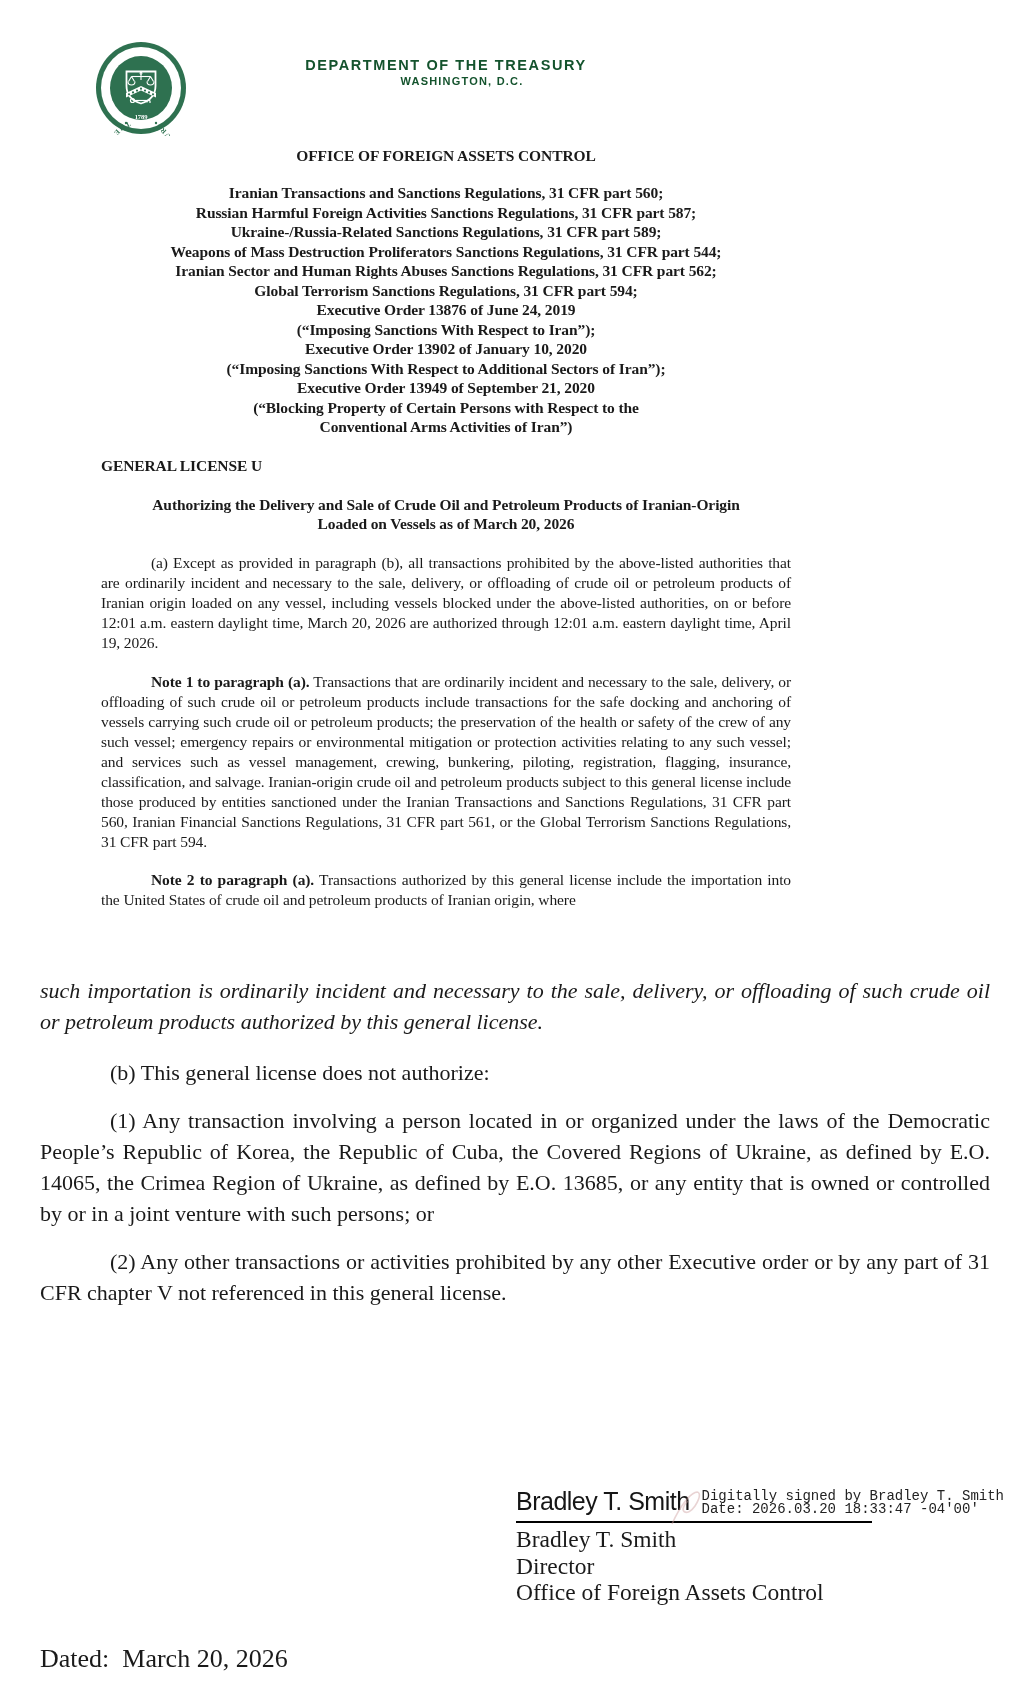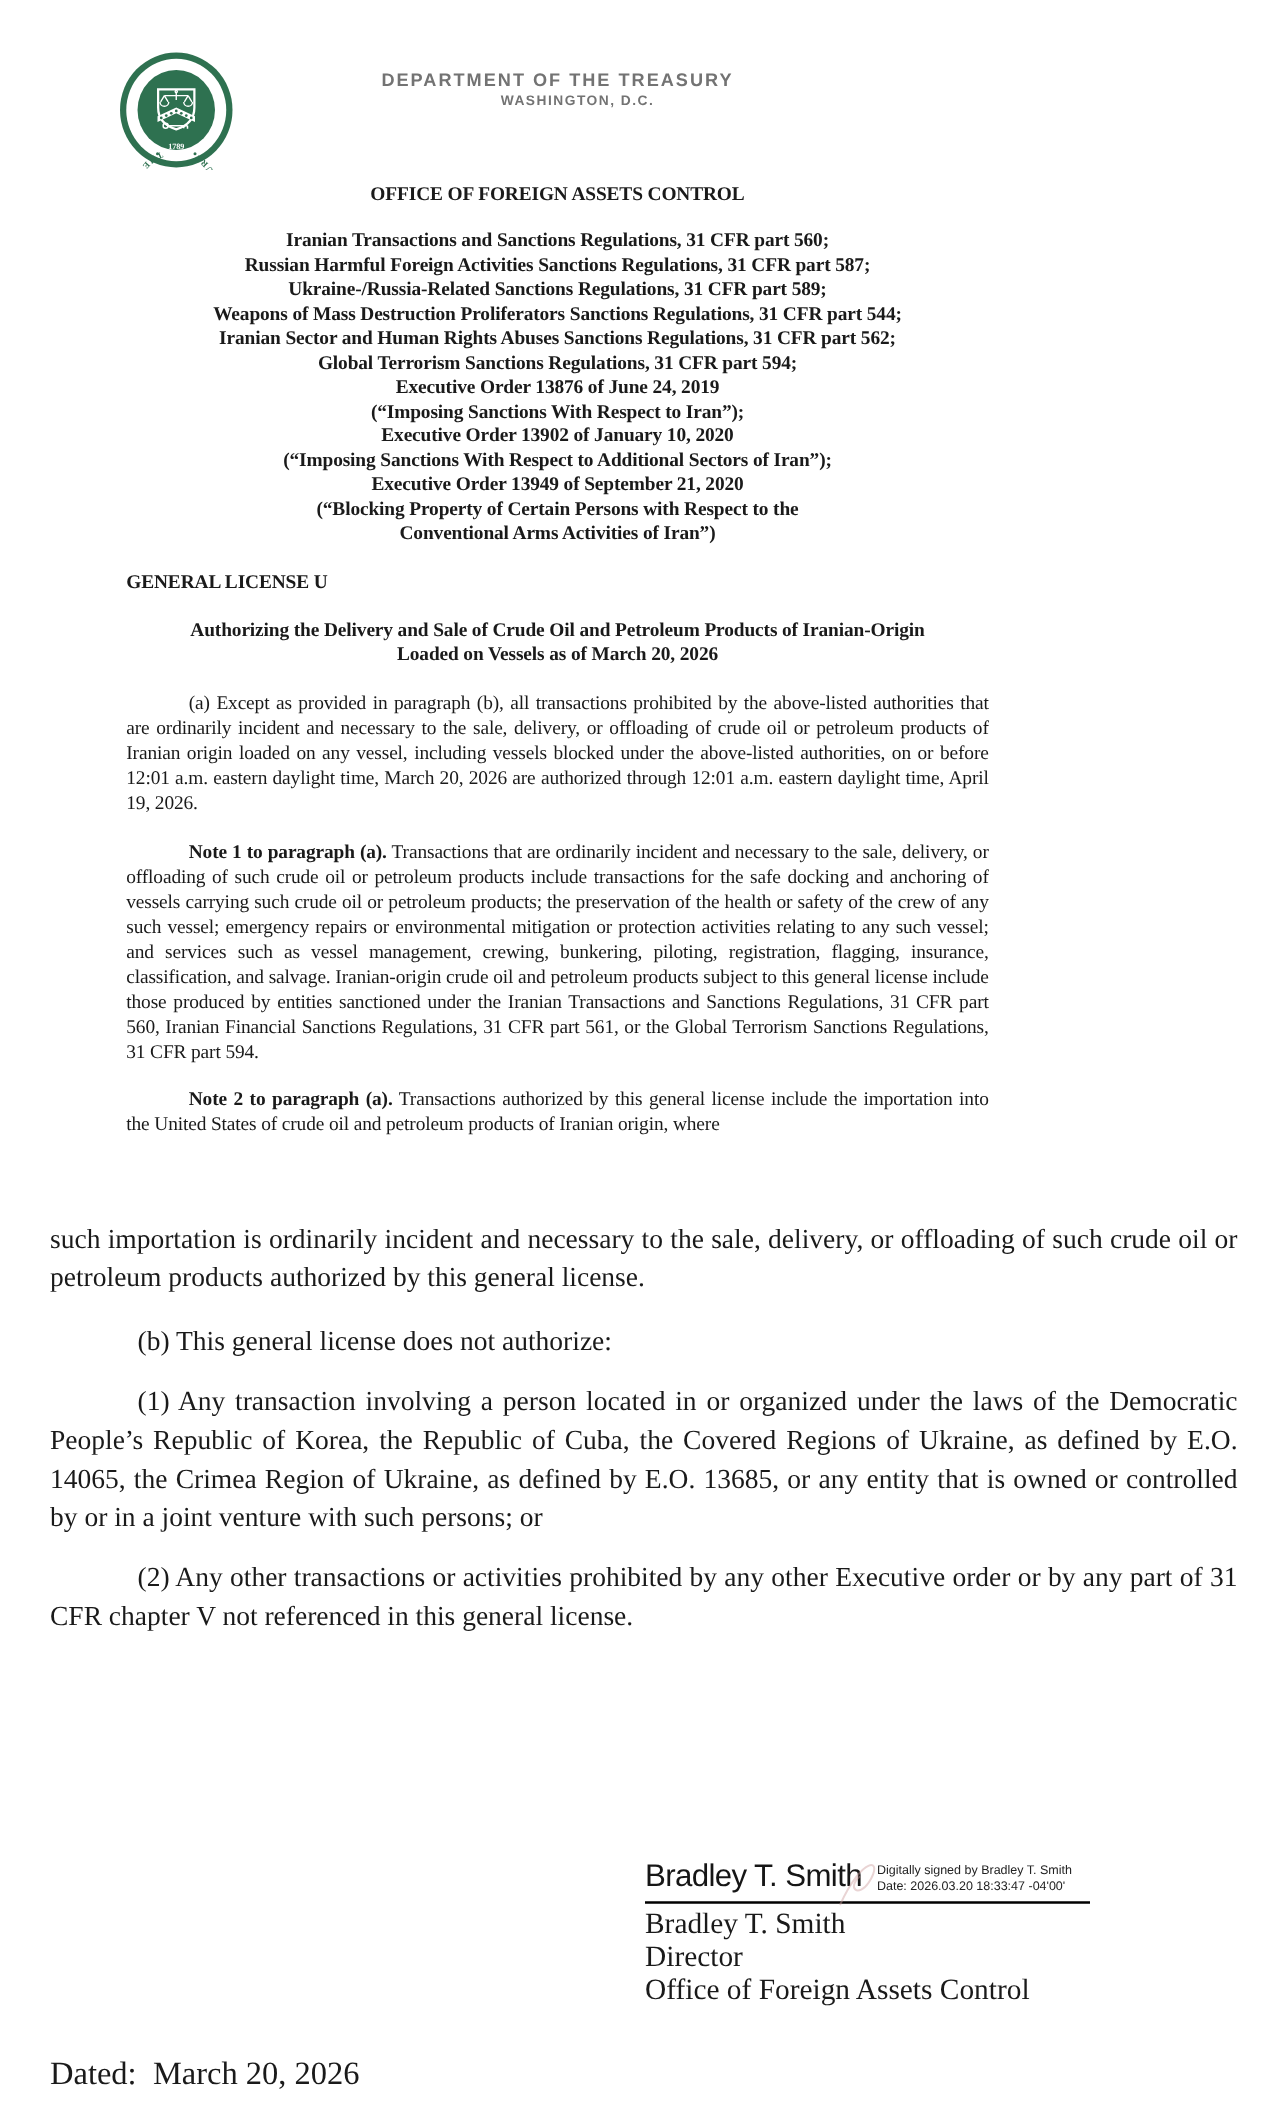--- a/index.html
+++ b/index.html
@@ -7,48 +7,48 @@
     width:1028px;height:1694px;position:relative;background:#ffffff;
     font-family:"Liberation Serif",serif;color:#1a1a1a;overflow:hidden;
   }
   
   .page1{
     position:absolute;left:101px;top:40px;width:690px;
     font-size:15.5px;line-height:20px;letter-spacing:-0.1px;text-align:justify;
   }
   .p1-header{position:relative;height:96px;text-align:center;}
   .seal{position:absolute;left:-6px;top:0;}
-  .agency{padding-top:17px;font-family:"Liberation Sans",sans-serif;color:#737373;}
+  .agency{padding-top:17px;font-family:"Liberation Sans",sans-serif;color:#14532d;}
   .agency-name{font-size:14.5px;font-weight:bold;letter-spacing:1.6px;line-height:16px;}
   .agency-city{font-size:11px;font-weight:bold;letter-spacing:1.2px;line-height:13px;margin-top:2px;padding-left:32px;}
   .office-title{margin-top:10px;text-align:center;font-weight:bold;}
   .authorities{margin-top:17px;text-align:center;font-weight:bold;line-height:19.5px;}
   .license-title{margin-top:19px;text-align:left;font-weight:bold;}
   .subject{margin-top:19px;text-align:center;font-weight:bold;line-height:19.5px;}
   .para{margin-top:19px;text-indent:50px;}
   .note{margin-top:19px;text-indent:50px;}
   .note2{margin-top:18px;}
   
   .page2{
     position:absolute;left:40px;top:975px;width:950px;
     font-size:22px;line-height:31px;text-align:justify;
   }
-  .p2-para{margin-top:0;}
+  .p2-para{margin-top:0;font-style:italic;}
   .b-intro{margin-top:20px;text-indent:70px;}
   .b-item{margin-top:17px;text-indent:70px;}
   
   .sig-block{position:absolute;left:516px;top:1484px;width:500px;text-align:left;}
   .sig-row{display:flex;align-items:flex-start;position:relative;}
   .sig-name{
     font-family:"Liberation Sans",sans-serif;font-size:25px;letter-spacing:-0.5px;
     color:#161616;white-space:nowrap;line-height:34px;
   }
   .sig-swirl{position:absolute;left:148px;top:-4px;pointer-events:none;}
   .sig-meta{
-    font-family:Liberation Sans, sans-serif;font-size:10px;line-height:13px;
+    font-family:Liberation Mono, monospace;font-size:14px;line-height:13px;
     color:#222;padding-top:6px;margin-left:12px;white-space:nowrap;
   }
   .sig-rule{width:356px;border-top:2px solid #000;margin-top:3px;}
   .sig-printed{font-size:23.5px;line-height:26.5px;margin-top:3px;}
   .dated{
     position:absolute;left:40px;top:1644px;font-size:26px;white-space:pre;
   }
 </style>
 </head>
 <body>

